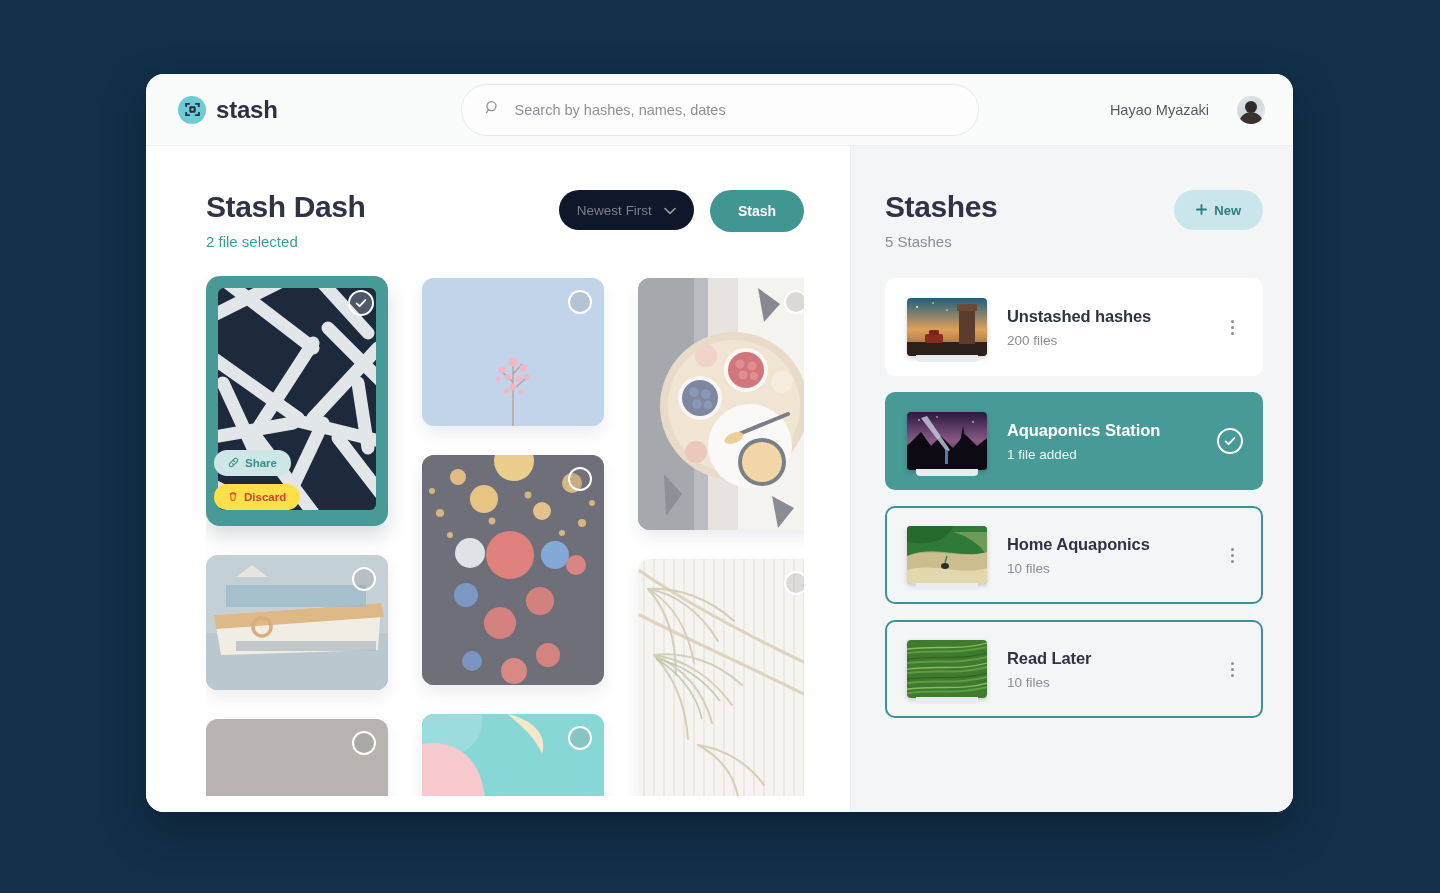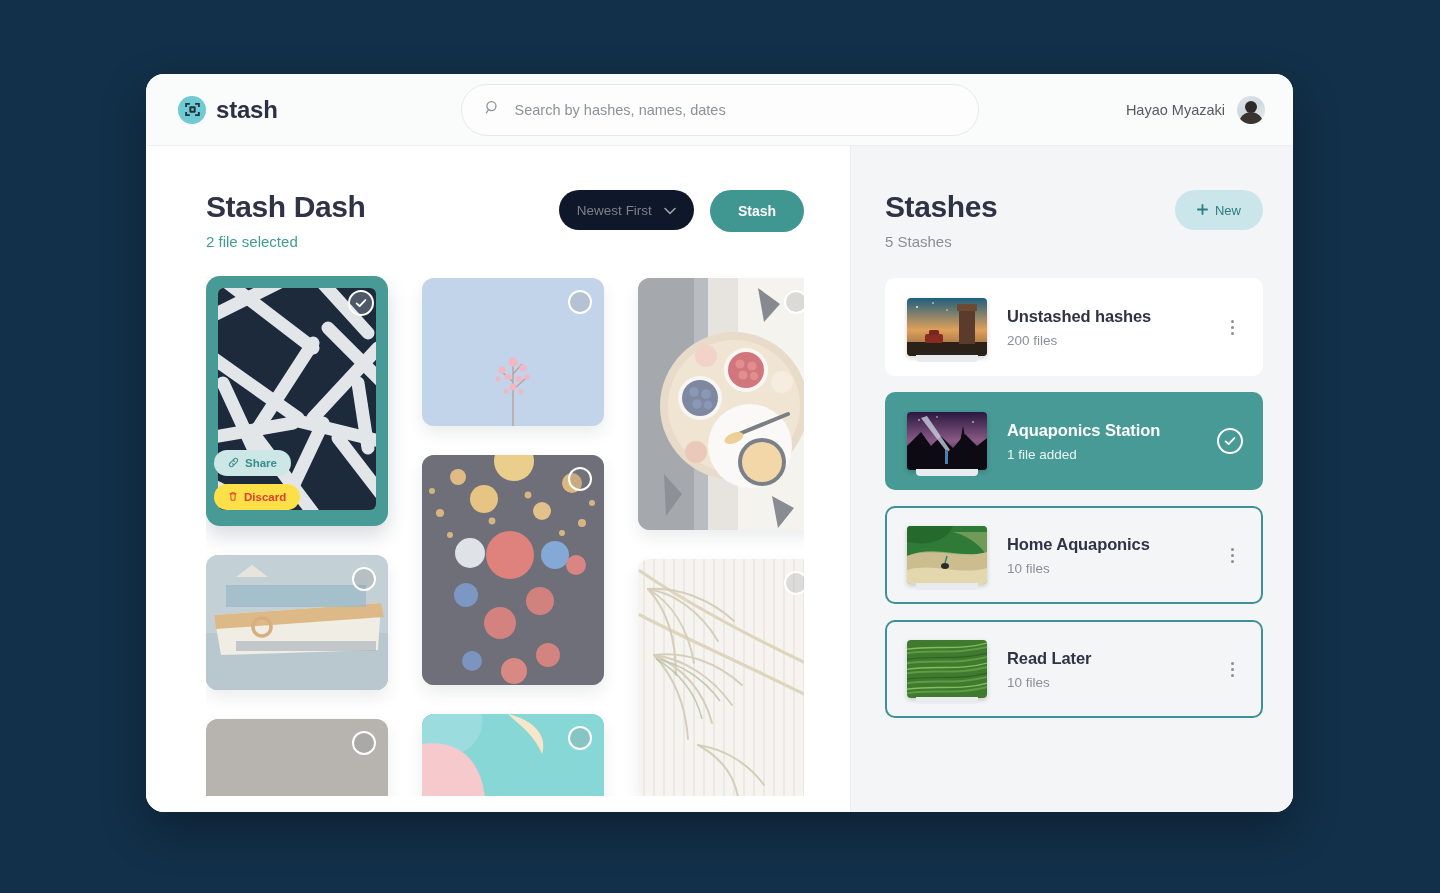--- a/index.html
+++ b/index.html
@@ -67,21 +67,21 @@
   }
   .search-box input {
     border: none; outline: none; background: transparent;
     font-family: "Liberation Sans", sans-serif;
     font-size: 14.5px; color: #55595f; width: 100%;
   }
   .search-box input::placeholder { color: #8d9197; }
 
   .user-area {
     margin-left: auto;
-    display: flex; align-items: center; gap: 12px;
+    display: flex; align-items: center; gap: 28px;
   }
   .user-name { font-size: 14.5px; color: #555a63; }
   .avatar {
     width: 28px; height: 28px; border-radius: 50%;
     background: linear-gradient(150deg,#dfe6ea 0%, #cfd9de 45%, #e9eef0 100%);
     overflow: hidden; position: relative; flex: 0 0 28px;
   }
   .avatar .head {
     position: absolute; width: 12px; height: 12px; border-radius: 50%;
     background: #2f2a28; left: 8px; top: 5px;
@@ -200,21 +200,21 @@
   .stash-head { display: flex; align-items: flex-start; }
   .stash-title {
     font-size: 30px; font-weight: bold; color: #2f3346; letter-spacing: -0.4px;
   }
   .stash-sub { margin-top: 9px; font-size: 15px; color: #8b8f95; }
   .new-btn {
     margin-left: auto;
     height: 40px; padding: 0 22px; border-radius: 20px;
     background: #cbe6eb; border: none; cursor: pointer;
     color: #2f7d82; font-family: "Liberation Sans", sans-serif;
-    font-size: 13px; font-weight: normal;
+    font-size: 13px; font-weight: bold;
     display: flex; align-items: center; gap: 7px;
   }
 
   .stash-list { margin-top: 28px; display: flex; flex-direction: column; gap: 16px; }
   .stash-item {
     height: 98px; border-radius: 10px;
     background: #ffffff; border: 2px solid transparent;
     display: flex; align-items: center; gap: 20px;
     padding: 0 18px 0 20px; cursor: pointer;
   }

